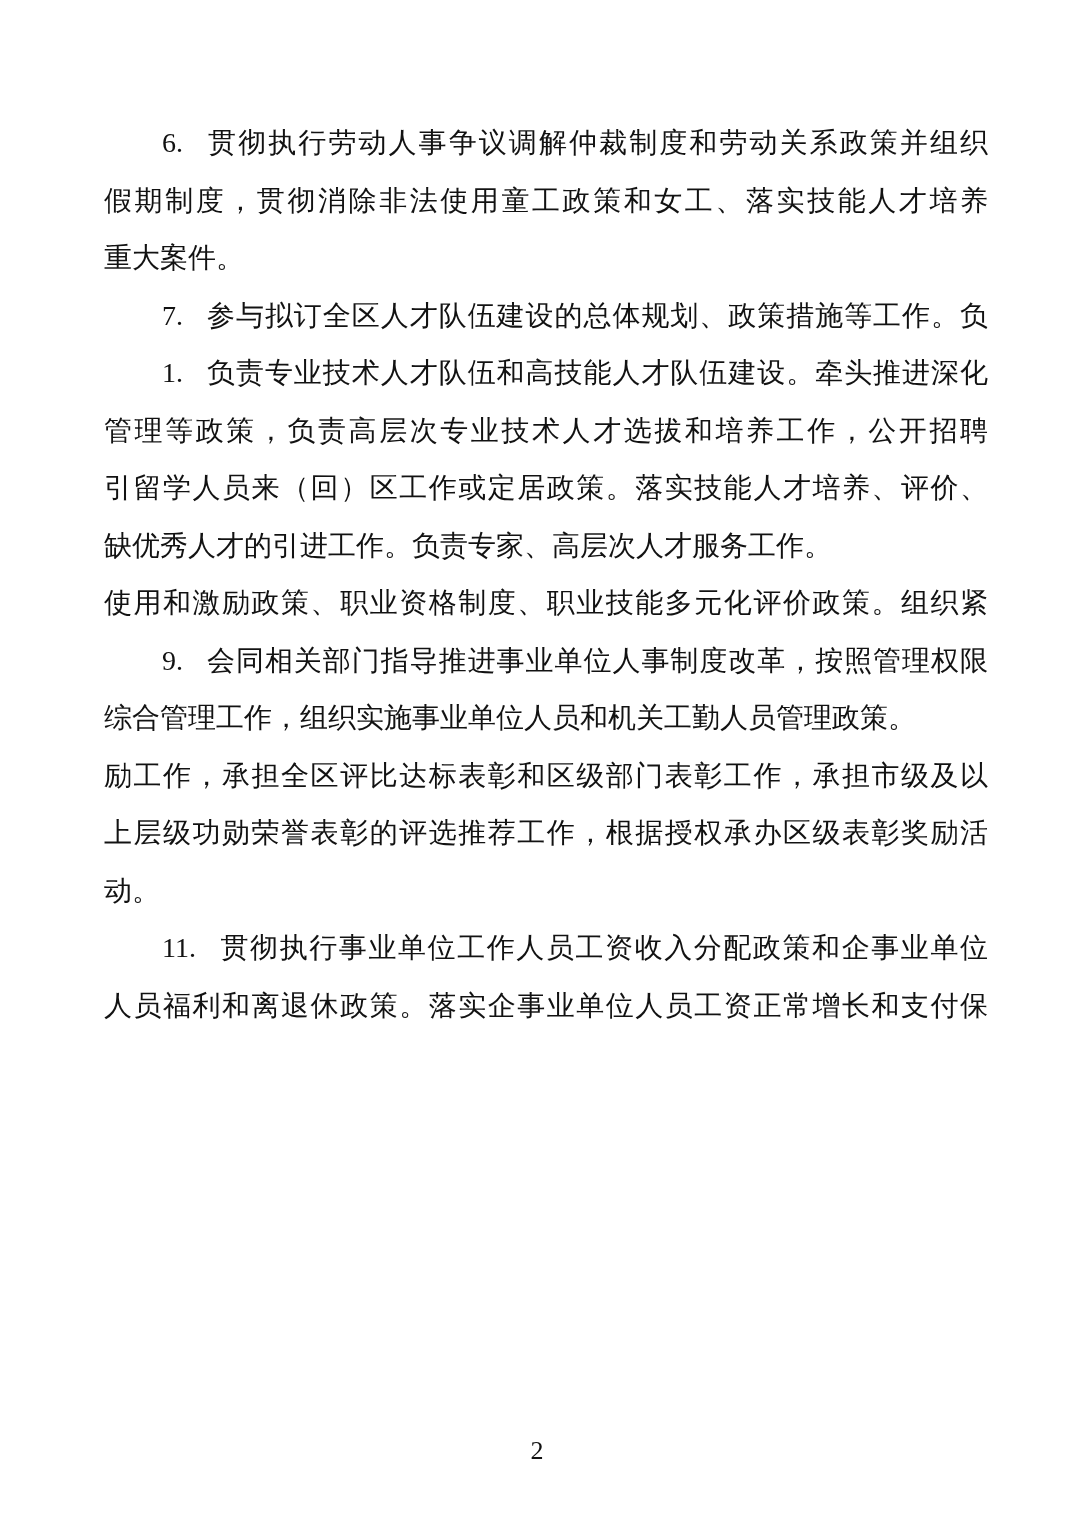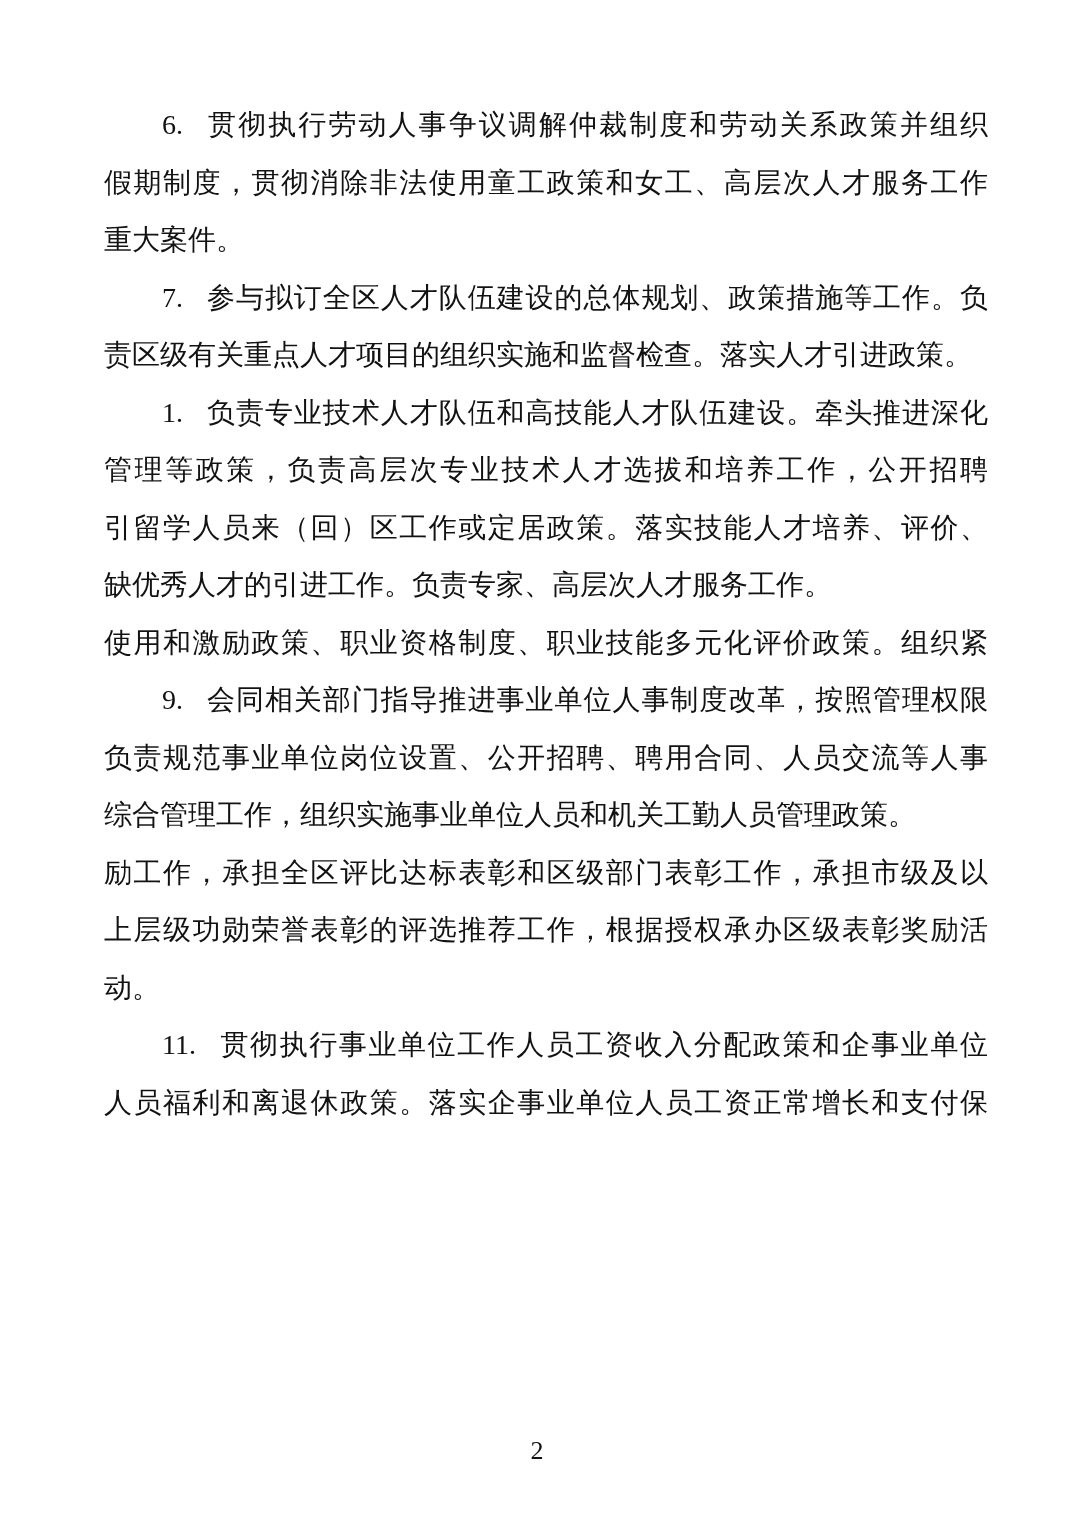--- a/index.html
+++ b/index.html
@@ -10,21 +10,21 @@
     overflow: hidden;
   }
   body {
     position: relative;
     font-family: "Liberation Serif", "DejaVu Serif", serif;
     color: #121212;
   }
   .doc-body {
     position: absolute;
     left: 104px;
-    top: 96px;
+    top: 114px;
     width: 884px;
     font-size: 28px;
     line-height: 57.5px;
   }
   .line {
     text-align: justify;
     text-align-last: justify;
     white-space: nowrap;
   }
   .line.indent {
@@ -45,31 +45,29 @@
     font-size: 26px;
     line-height: 30px;
     color: #121212;
   }
 </style>
 </head>
 <body>
 
 <div class="doc-body">
     <div class="line indent">6. 贯彻执行劳动人事争议调解仲裁制度和劳动关系政策并组织</div>
-    <div class="line">假期制度，贯彻消除非法使用童工政策和女工、高层次人才服务工作</div>
+    <div class="line">假期制度，贯彻消除非法使用童工政策和女工、落实技能人才培养</div>
     <div class="line para-end">重大案件。</div>
     <div class="line indent">7. 参与拟订全区人才队伍建设的总体规划、政策措施等工作。负</div>
-    <div class="line para-end">责区级有关重点人才项目的组织实施和监督检查。落实人才引进政策。</div>
     <div class="line indent">1. 负责专业技术人才队伍和高技能人才队伍建设。牵头推进深化</div>
     <div class="line">管理等政策，负责高层次专业技术人才选拔和培养工作，公开招聘</div>
     <div class="line">引留学人员来（回）区工作或定居政策。落实技能人才培养、评价、</div>
     <div class="line para-end">缺优秀人才的引进工作。负责专家、高层次人才服务工作。</div>
     <div class="line">使用和激励政策、职业资格制度、职业技能多元化评价政策。组织紧</div>
     <div class="line indent">9. 会同相关部门指导推进事业单位人事制度改革，按照管理权限</div>
-    <div class="line">负责规范事业单位岗位设置、公开招聘、聘用合同、人员交流等人事</div>
     <div class="line para-end">综合管理工作，组织实施事业单位人员和机关工勤人员管理政策。</div>
     <div class="line">励工作，承担全区评比达标表彰和区级部门表彰工作，承担市级及以</div>
     <div class="line">上层级功勋荣誉表彰的评选推荐工作，根据授权承办区级表彰奖励活</div>
     <div class="line para-end">动。</div>
     <div class="line indent">11. 贯彻执行事业单位工作人员工资收入分配政策和企事业单位</div>
     <div class="line">人员福利和离退休政策。落实企事业单位人员工资正常增长和支付保</div>
   </div>
 
 <div class="footer">
   <span>2</span>

